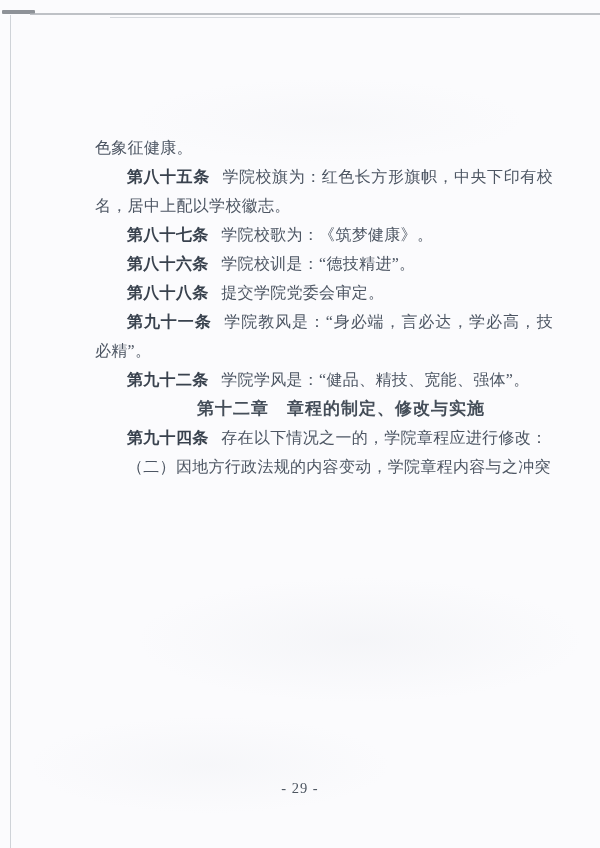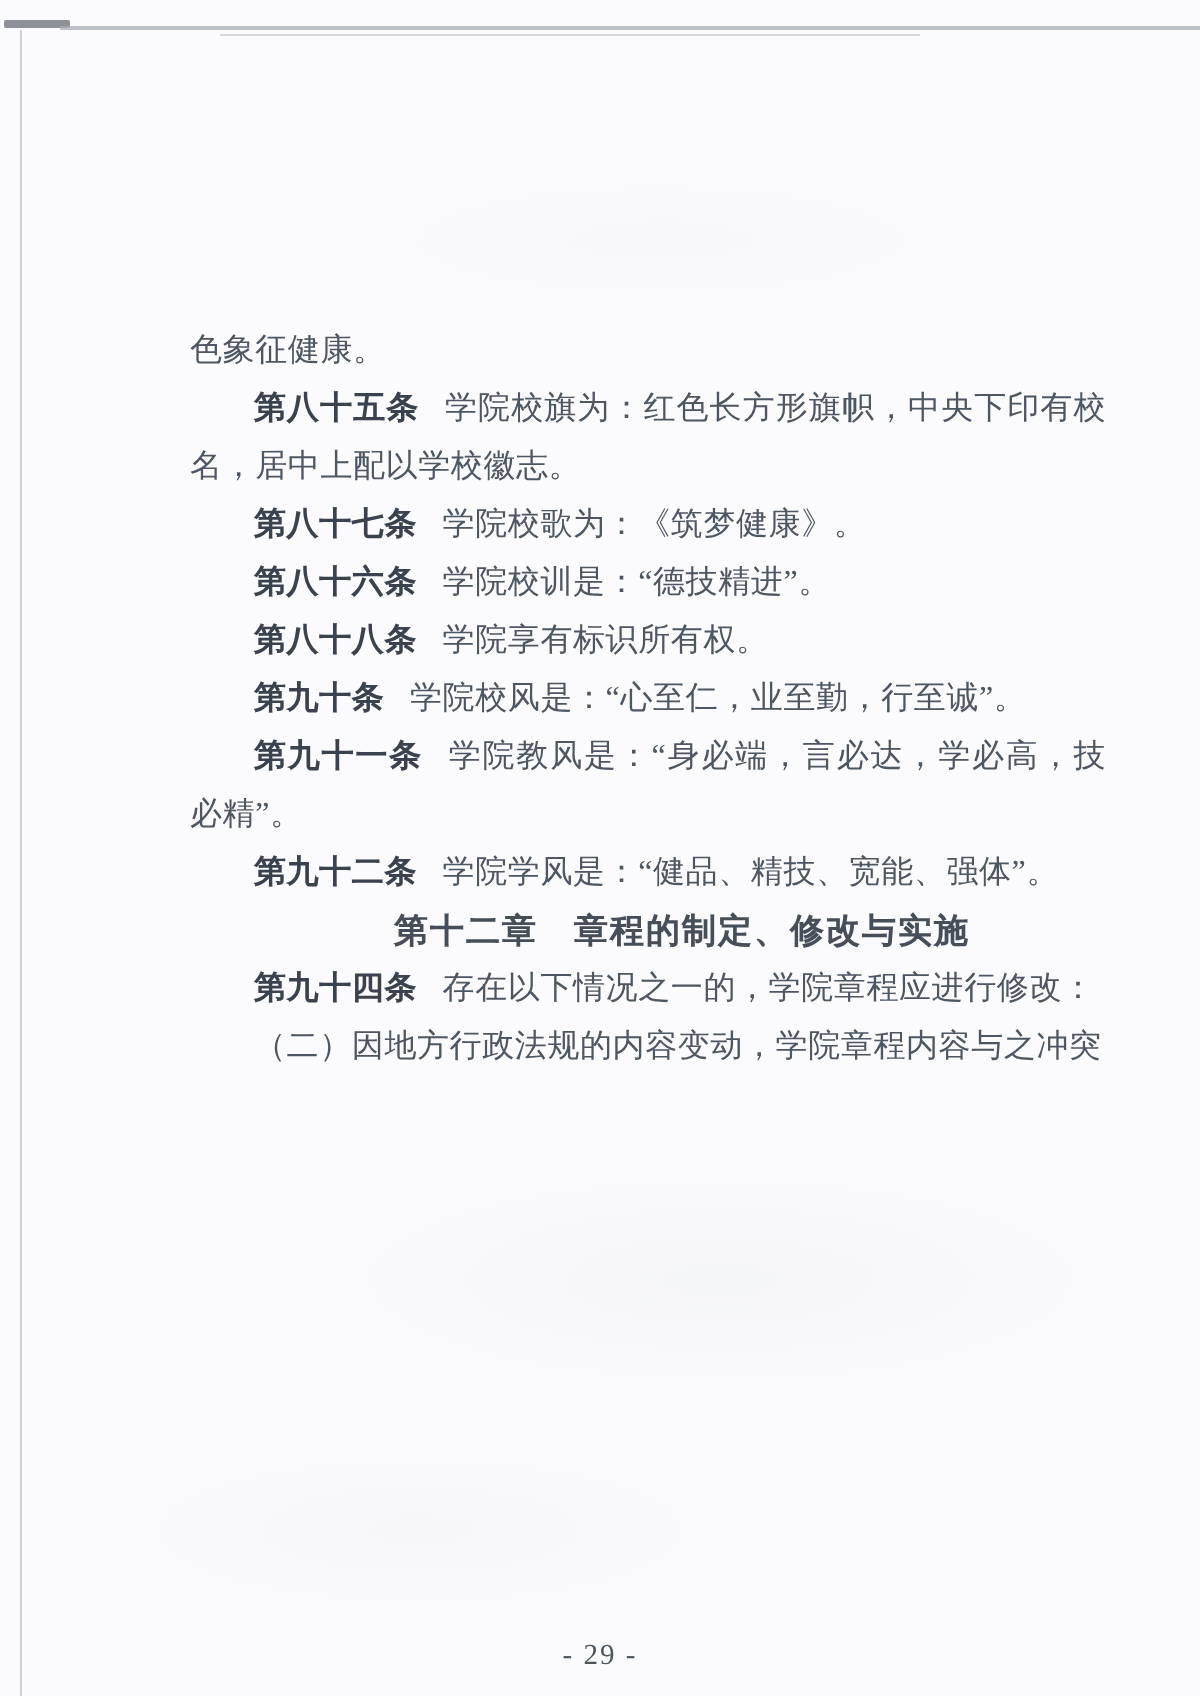--- a/index.html
+++ b/index.html
@@ -60,21 +60,20 @@
     text-align: justify;
     color: #4d5663;
     letter-spacing: 0.3px;
   }
   .content p {
     margin: 0;
     text-indent: 2em;
   }
   .content p.no-indent {
     text-indent: 0;
-    margin-top: 28px;
   }
   .lead {
     font-weight: bold;
     color: #39424e;
     margin-right: 0.8em;
     margin-top: 17px;
   }
   .lead:empty {
     display: none;
     margin: 0;
@@ -85,21 +84,21 @@
     line-height: 29px;
     font-weight: bold;
     text-align: center;
     text-indent: 0;
     color: #454e59;
     letter-spacing: 1px;
     font-family: Liberation Serif, serif;
   }
   .pageno {
     position: absolute;
-    left: 0; top: 820px;
+    left: 0; top: 780px;
     width: 100%;
     text-align: center;
     font-size: 14.5px;
     line-height: 16px;
     color: #4c5560;
     letter-spacing: 1px;
   }
 </style>
 </head>
 <body>
@@ -114,24 +113,23 @@
   <div class="content">
 
     <p class="no-indent"><span>色象征健康。</span></p>
 
     <p><b class="lead">第八十五条</b><span>学院校旗为：红色长方形旗帜，中央下印有校名，居中上配以学校徽志。</span></p>
 
     <p><b class="lead">第八十七条</b><span>学院校歌为：《筑梦健康》。</span></p>
 
     <p><b class="lead">第八十六条</b><span>学院校训是：“德技精进”。</span></p>
 
-    <p><b class="lead">第八十八条</b><span>学院享有标识所有权。</span></p>
+    <p><b class="lead">第八十八条</b><span>提交学院党委会审定。</span></p>
 
 
-    <p><b class="lead">第九十条</b><span>学院校风是：“心至仁，业至勤，行至诚”。</span></p>
 
     <p><b class="lead">第九十一条</b><span>学院教风是：“身必端，言必达，学必高，技必精”。</span></p>
 
     <p><b class="lead">第九十二条</b><span>学院学风是：“健品、精技、宽能、强体”。</span></p>
 
     <p class="chapter">第十二章　章程的制定、修改与实施</p>
 
 
     <p><b class="lead">第九十四条</b><span>存在以下情况之一的，学院章程应进行修改：</span></p>
 

